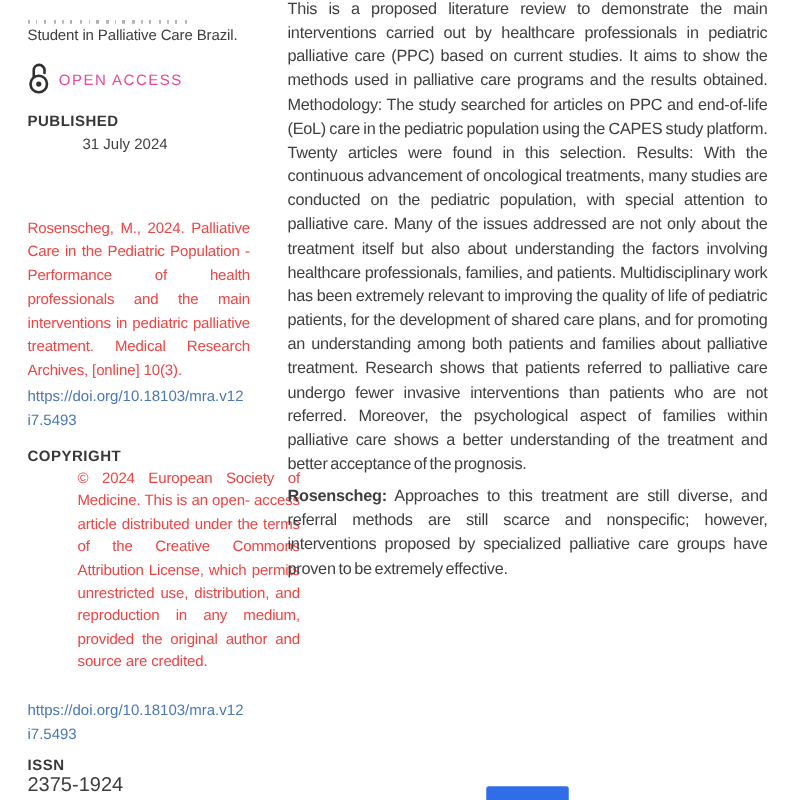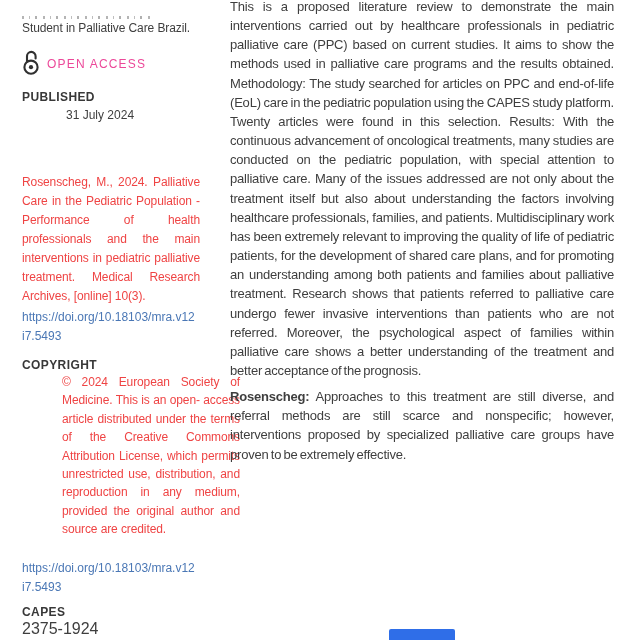--- a/index.html
+++ b/index.html
@@ -121,21 +121,21 @@
   </a>
 
   <div class="sb-abs sb-heading h-copyright">COPYRIGHT</div>
   <div class="sb-abs sb-para copyright-text">© 2024 European Society of Medicine. This is an open- access article distributed under the terms of the Creative Commons Attribution License, which permits unrestricted use, distribution, and reproduction in any medium, provided the original author and source are credited.</div>
 
   <a class="sb-abs sb-link link2">
     <span>https://doi.org/10.18103/mra.v12</span><br>
     <span>i7.5493</span>
   </a>
 
-  <div class="sb-abs sb-heading h-issn">CAPES</div>
+  <div class="sb-abs sb-heading h-issn">ISSN</div>
   <div class="sb-abs issn-value">2375-1924</div>
 
 </div>
 
 <div class="main">
   <p class="abstract-p abstract-p1">This is a proposed literature review to demonstrate the main interventions carried out by healthcare professionals in pediatric palliative care (PPC) based on current studies. It aims to show the methods used in palliative care programs and the results obtained. Methodology: The study searched for articles on PPC and end-of-life (EoL) care in the pediatric population using the CAPES study platform. Twenty articles were found in this selection. Results: With the continuous advancement of oncological treatments, many studies are conducted on the pediatric population, with special attention to palliative care. Many of the issues addressed are not only about the treatment itself but also about understanding the factors involving healthcare professionals, families, and patients. Multidisciplinary work has been extremely relevant to improving the quality of life of pediatric patients, for the development of shared care plans, and for promoting an understanding among both patients and families about palliative treatment. Research shows that patients referred to palliative care undergo fewer invasive interventions than patients who are not referred. Moreover, the psychological aspect of families within palliative care shows a better understanding of the treatment and better acceptance of the prognosis.</p>
   <p class="abstract-p abstract-p2"><span class="bold">Rosenscheg:</span><span> Approaches to this treatment are still diverse, and referral methods are still scarce and nonspecific; however, interventions proposed by specialized palliative care groups have proven to be extremely effective.</span></p>
 </div>
 
 <div class="bottom-bar"></div>

